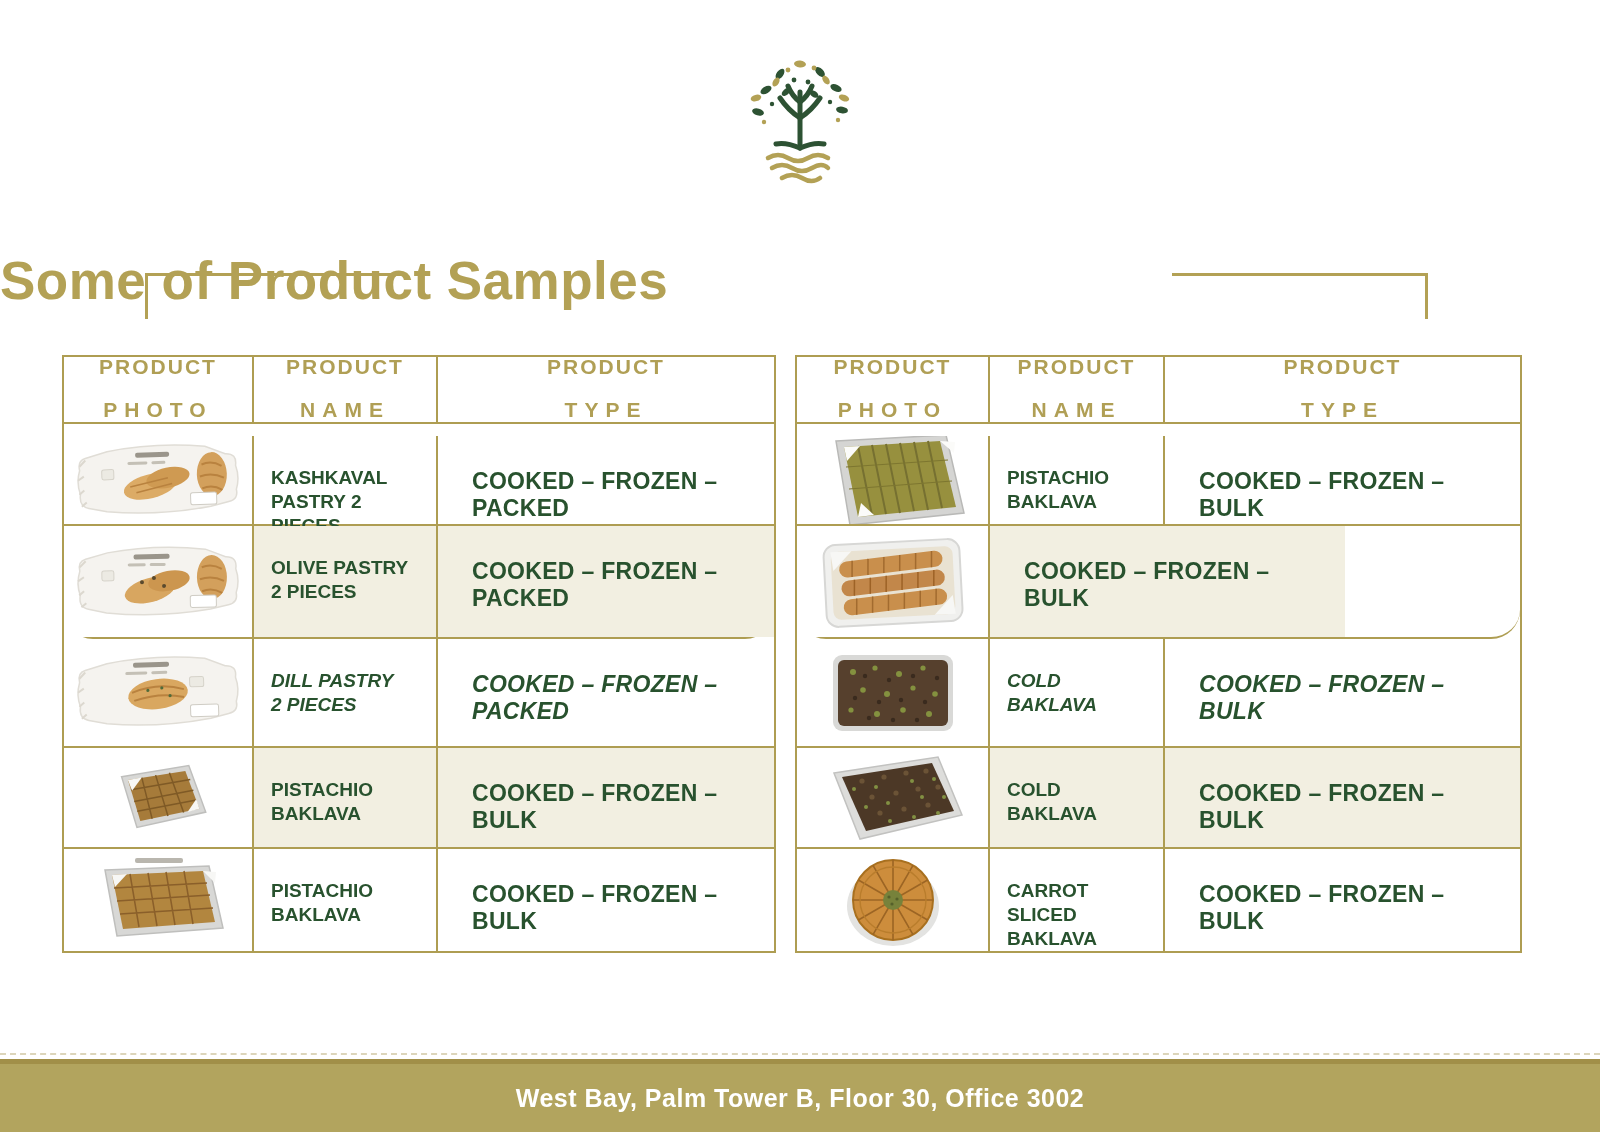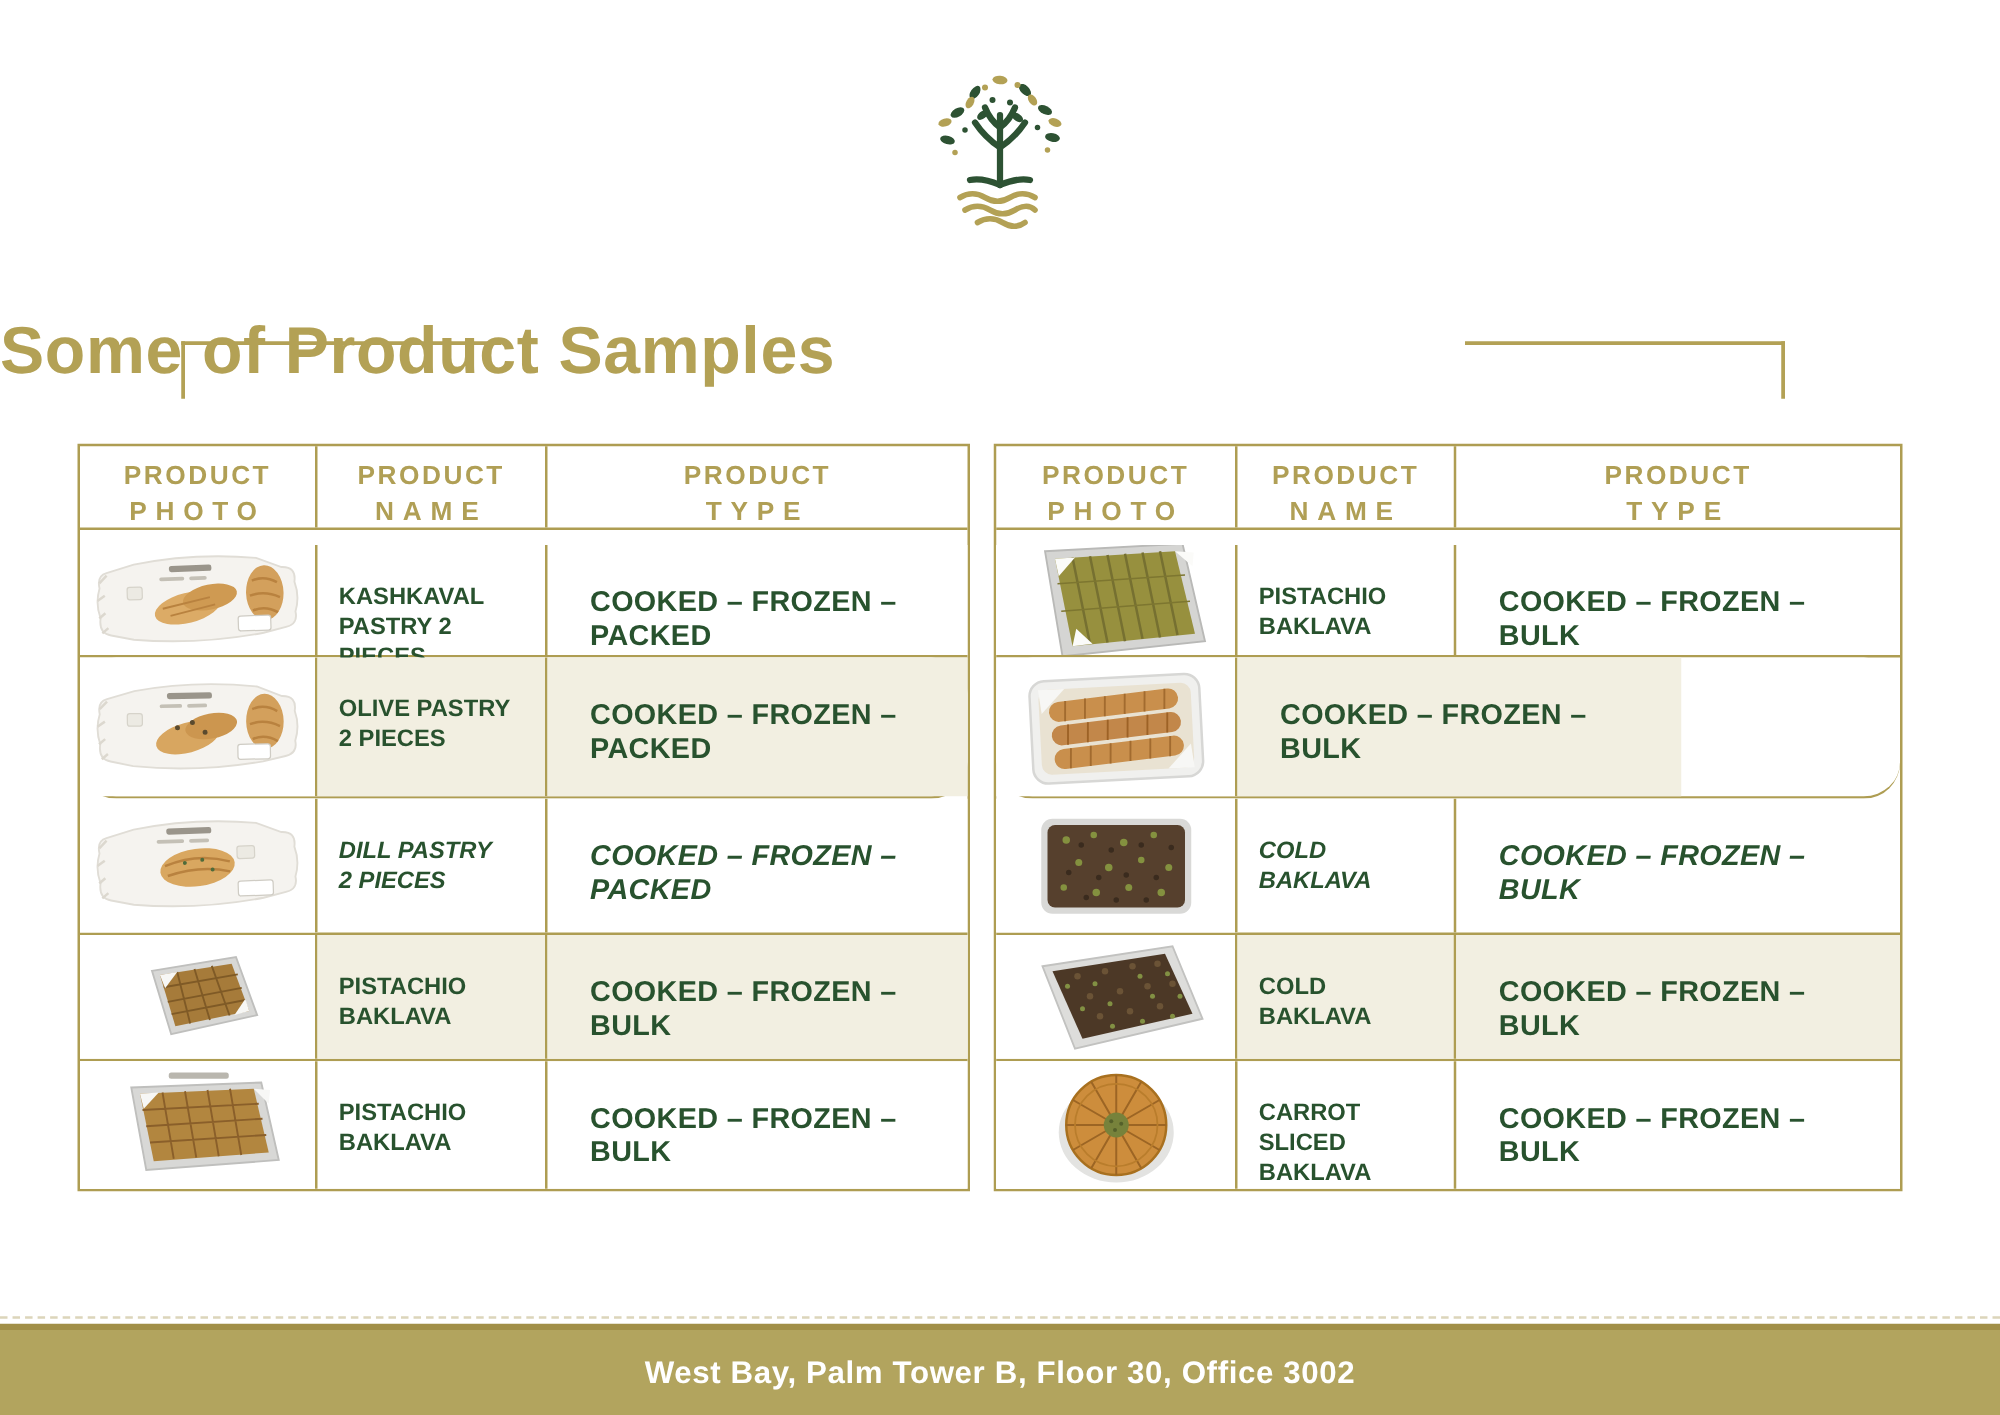--- a/index.html
+++ b/index.html
@@ -28,21 +28,21 @@
   
   .tbl { position:absolute; top:355px; border:2px solid #ae9d52; background:#ffffff; }
   .tbl-left  { left:62px;  width:714px; }
   .tbl-right { left:795px; width:727px; }
 
   .hrow { display:flex; height:67px; border-bottom:2px solid #ae9d52; }
   .hcell { display:flex; flex-direction:column; justify-content:flex-end; align-items:center;
            color:#b09f55; font-weight:bold; font-size:21px; border-right:2px solid #ae9d52; }
   .hcell:last-child { border-right:none; }
   .hl1 { letter-spacing:2px; }
-  .hl2 { letter-spacing:7px; margin-top:5px; }
+  .hl2 { letter-spacing:7px; margin-top:19px; }
 
   .row { display:flex; border-bottom:2px solid #ae9d52; background:#ffffff; }
   .row:last-child { border-bottom:none; }
   .cell { border-right:2px solid #ae9d52; height:100%; }
   .row .cell:last-child { border-right:none; }
 
   .photo-cell { display:flex; align-items:center; justify-content:center; background:#ffffff; overflow:hidden; }
   .name-cell  { white-space:pre-line; color:#28522e; font-weight:bold; font-size:19px;
                 line-height:1.25; padding:30px 6px 0 17px; }
   .type-cell  { color:#28522e; font-weight:bold; font-size:23px; letter-spacing:0.3px;

